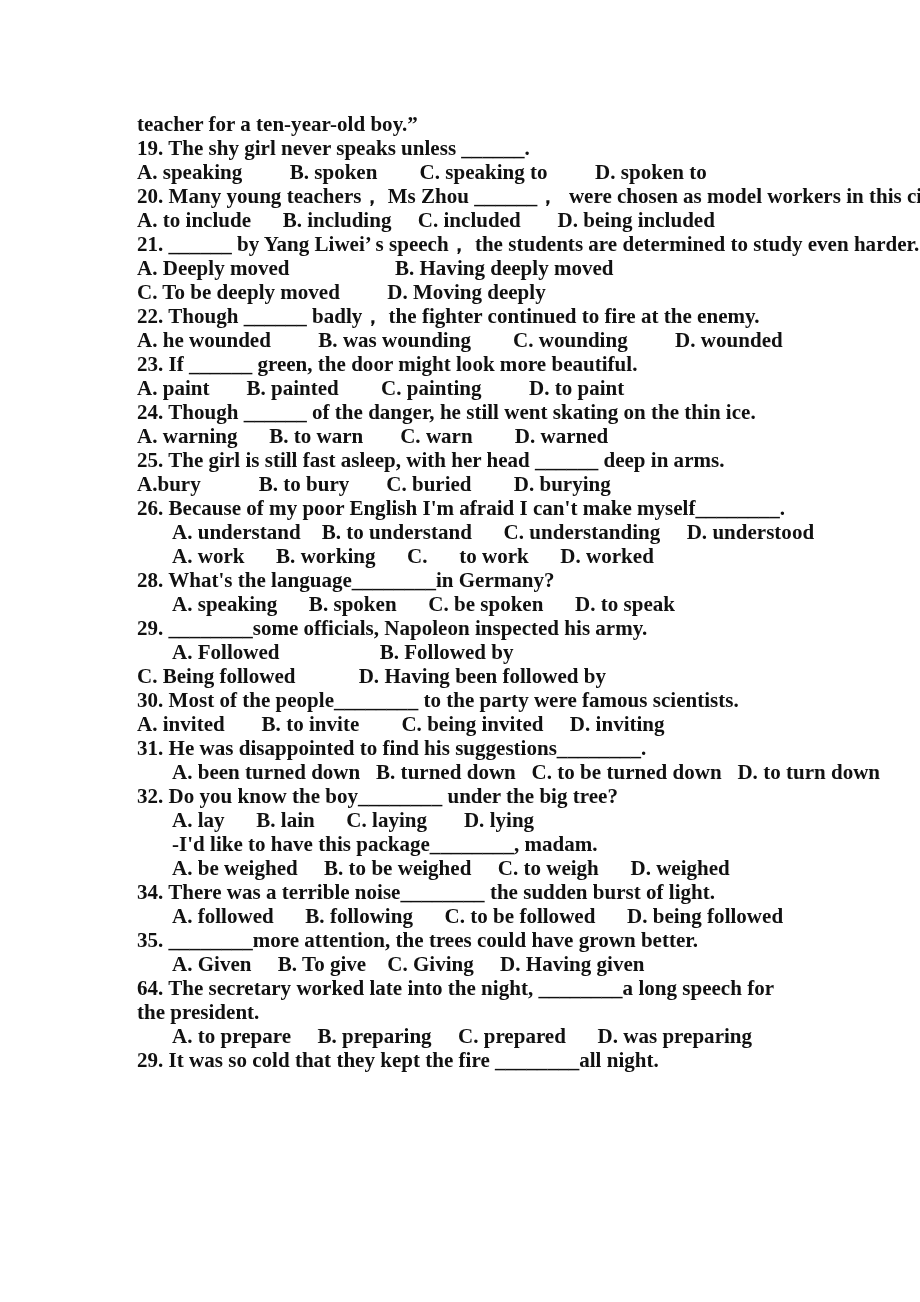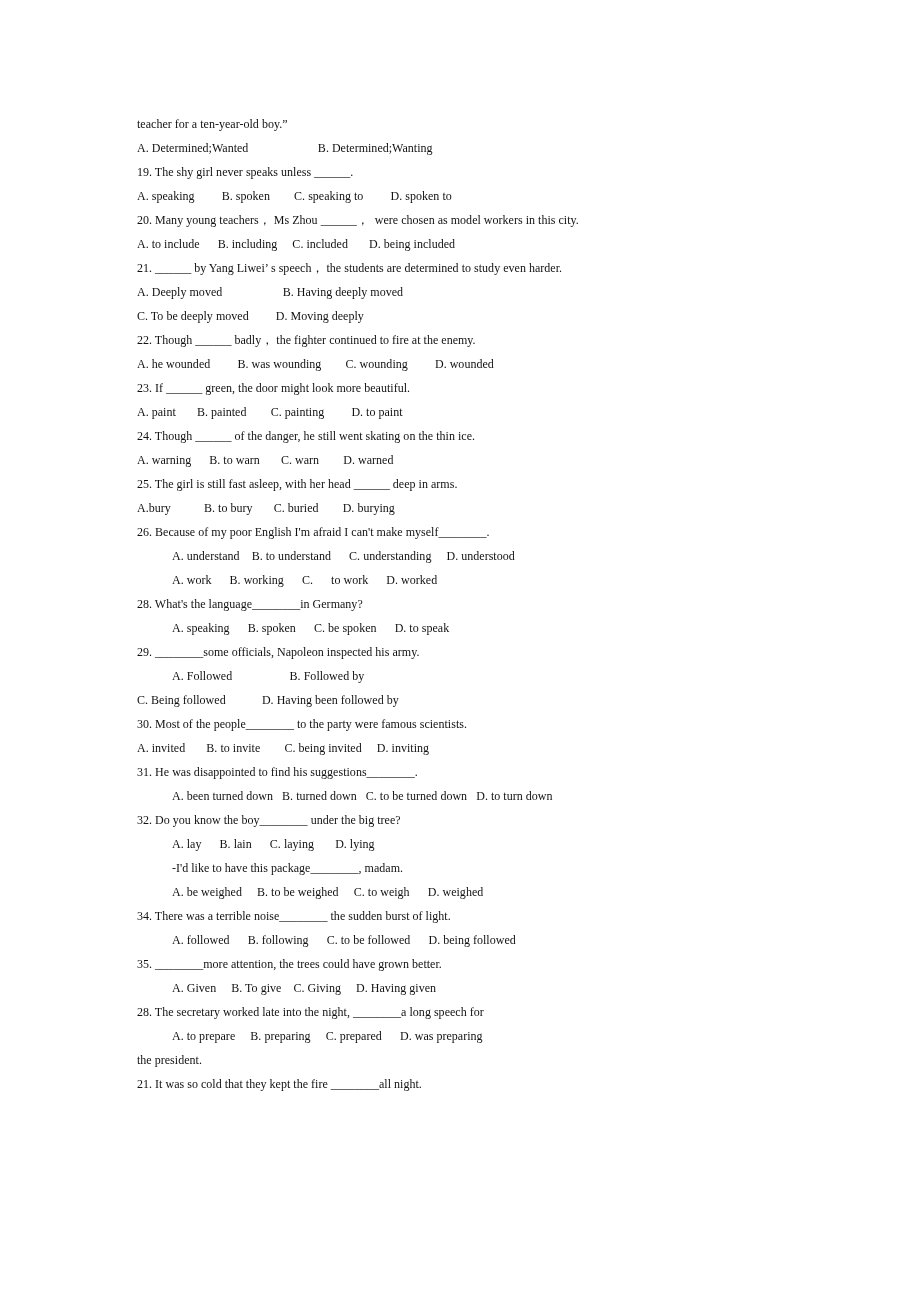--- a/index.html
+++ b/index.html
@@ -20,37 +20,37 @@
     width: 920px;
     height: 1302px;
     background: #ffffff;
     box-sizing: border-box;
     padding: 112px 0 0 137px;
   }
   .doc-body {
     width: 700px;
   }
   .line {
-    font-size: 12px;
+    font-size: 21px;
     line-height: 24px;
     white-space: pre;
     letter-spacing: 0.02px;
     color: #111111;
+    font-weight: bold;
   }
   .line.indent {
     padding-left: 35px;
   }
 </style>
 </head>
 <body>
 
 <div class="page">
   <div class="doc-body" id="doc-body">
       <div class="line">teacher for a ten-year-old boy.”</div>
-      <div class="line">A. Determined;Wanted                       B. Determined;Wanting</div>
       <div class="line">19. The shy girl never speaks unless ______.</div>
       <div class="line">A. speaking         B. spoken        C. speaking to         D. spoken to</div>
       <div class="line">20. Many young teachers， Ms Zhou ______，  were chosen as model workers in this city.</div>
       <div class="line">A. to include      B. including     C. included       D. being included</div>
       <div class="line">21. ______ by Yang Liwei’ s speech， the students are determined to study even harder.</div>
       <div class="line">A. Deeply moved                    B. Having deeply moved</div>
       <div class="line">C. To be deeply moved         D. Moving deeply</div>
       <div class="line">22. Though ______ badly， the fighter continued to fire at the enemy.</div>
       <div class="line">A. he wounded         B. was wounding        C. wounding         D. wounded</div>
       <div class="line">23. If ______ green, the door might look more beautiful.</div>
@@ -72,18 +72,18 @@
       <div class="line">31. He was disappointed to find his suggestions________.</div>
       <div class="line indent">A. been turned down   B. turned down   C. to be turned down   D. to turn down</div>
       <div class="line">32. Do you know the boy________ under the big tree?</div>
       <div class="line indent">A. lay      B. lain      C. laying       D. lying</div>
       <div class="line indent">-I'd like to have this package________, madam.</div>
       <div class="line indent">A. be weighed     B. to be weighed     C. to weigh      D. weighed</div>
       <div class="line">34. There was a terrible noise________ the sudden burst of light.</div>
       <div class="line indent">A. followed      B. following      C. to be followed      D. being followed</div>
       <div class="line">35. ________more attention, the trees could have grown better.</div>
       <div class="line indent">A. Given     B. To give    C. Giving     D. Having given</div>
-      <div class="line">28. The secretary worked late into the night, ________a long speech for</div>
+      <div class="line">64. The secretary worked late into the night, ________a long speech for</div>
+      <div class="line">the president.</div>
       <div class="line indent">A. to prepare     B. preparing     C. prepared      D. was preparing</div>
-      <div class="line">the president.</div>
-      <div class="line">21. It was so cold that they kept the fire ________all night.</div>
+      <div class="line">29. It was so cold that they kept the fire ________all night.</div>
     </div>
 </div>
 
 </body></html>

